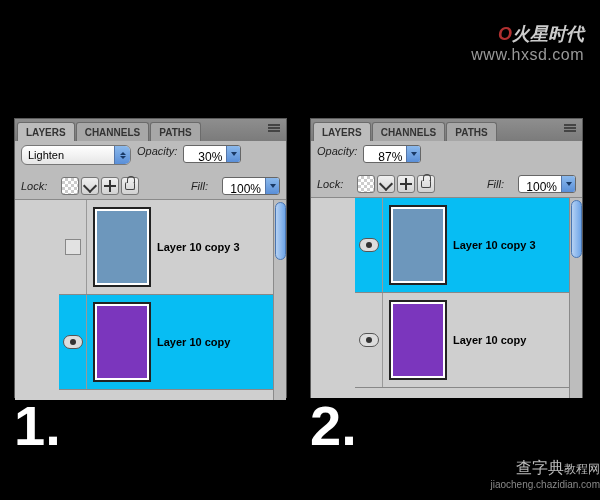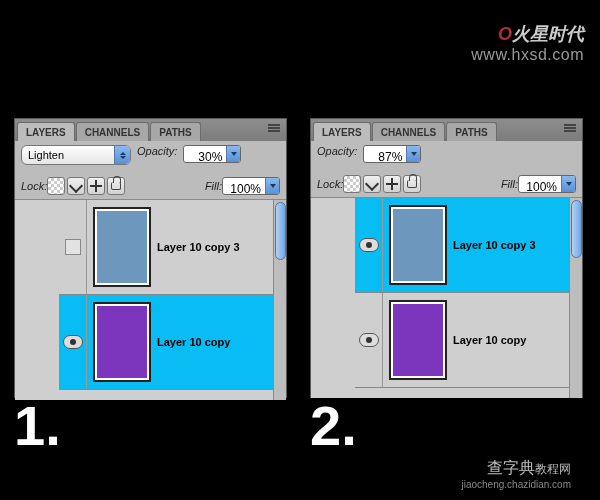--- a/index.html
+++ b/index.html
@@ -1,21 +1,21 @@
 <!DOCTYPE html>
 <html><head>
 <meta charset="utf-8">
 <style>
   * { box-sizing: border-box; margin: 0; padding: 0; }
   body { background: #000; width: 600px; height: 500px; position: relative; font-family: "Lucida Grande", Arial, sans-serif; font-size: 11px; overflow: hidden; }
   .watermark-top { position: absolute; top: 22px; right: 16px; color: #ccc; text-align: right; }
   .watermark-top .big { font-size: 18px; font-weight: bold; font-style: italic; }
   .watermark-top .big .o { color: #b03030; }
   .watermark-top .small { font-size: 16px; letter-spacing: 0.5px; color: #999; }
-  .watermark-bottom { position: absolute; bottom: 10px; right: 29px; color: #bbb; text-align: right; margin-left: 34px; }
+  .watermark-bottom { position: absolute; bottom: 10px; right: 0; color: #bbb; text-align: right; margin-left: 34px; }
   .watermark-bottom .cn { font-size: 16px; }
   .watermark-bottom .cn .suffix { font-size: 12px; }
   .watermark-bottom .url { font-size: 10px; color: #888; }
 
   .panel { position: absolute; width: 273px; background: #bcbcbc; border: 1px solid #5a5a5a; box-shadow: inset 0 0 0 1px #d8d8d8; }
   .panel.p1 { left: 14px; top: 118px; height: 280px; }
   .panel.p2 { left: 310px; top: 118px; height: 280px; }
 
   .tabs { display: flex; align-items: flex-end; height: 22px; background: linear-gradient(#8e8e8e,#7b7b7b); padding-left: 2px; position: relative; }
   .tab { padding: 4px 8px 3px; font-size: 10px; font-weight: bold; color: #333; background: #a7a7a7; margin-right: 1px; border: 1px solid #6b6b6b; border-bottom: none; border-radius: 3px 3px 0 0; cursor: pointer; }
@@ -30,21 +30,21 @@
   .select .val { flex: 1; padding: 3px 6px; font-size: 11px; }
   .select .caret { width: 16px; background: linear-gradient(#8bb9ec,#5a8fd8); border-left: 1px solid #5576a8; display: flex; flex-direction: column; align-items: center; justify-content: center; }
   .select .caret .up { width:0; height:0; border-left:3px solid transparent; border-right:3px solid transparent; border-bottom:3px solid #1a3a66; margin-bottom:1px; }
   .select .caret .dn { width:0; height:0; border-left:3px solid transparent; border-right:3px solid transparent; border-top:3px solid #1a3a66; }
   .lbl { color: #222; font-style: italic; }
   .pct { display: flex; height: 18px; background: #fff; border: 1px solid #666; border-radius: 3px; overflow: hidden; width: 58px; }
   .pct .v { flex:1; padding: 4px 4px; text-align:right; font-size: 12px; }
   .pct .arrow { width: 14px; background: linear-gradient(#8bb9ec,#5a8fd8); border-left:1px solid #5576a8; display:flex; align-items:center; justify-content:center; }
   .pct .arrow .tri { width:0;height:0;border-left:3px solid transparent;border-right:3px solid transparent;border-top:4px solid #1a3a66; }
 
-  .row2 { display:flex; align-items:center; gap:0; }
+  .row2 { display:flex; align-items:center; gap:14px; }
   .lock-icons { display:flex; gap:2px; }
   .ibox { width:18px; height:18px; border:1px solid #777; background:linear-gradient(#f0f0f0,#d2d2d2); border-radius:3px; display:flex; align-items:center; justify-content:center; font-size:10px; }
   .checker { background-image: linear-gradient(45deg,#ccc 25%,transparent 25%,transparent 75%,#ccc 75%), linear-gradient(45deg,#ccc 25%,#fff 25%,#fff 75%,#ccc 75%); background-size:6px 6px; background-position:0 0,3px 3px; }
   .move-icn { position:relative; width:12px; height:12px; }
   .move-icn::before, .move-icn::after { content:""; position:absolute; background:#333; }
   .move-icn::before { left:5px; top:0; width:2px; height:12px; }
   .move-icn::after { left:0; top:5px; width:12px; height:2px; }
   .lock-icn { width:10px; height:8px; border:1.5px solid #444; border-radius:2px; border-top:none; position:relative; }
   .lock-icn::before { content:""; position:absolute; top:-6px; left:1px; width:6px; height:6px; border:1.5px solid #444; border-bottom:none; border-radius:4px 4px 0 0; }
   .brush-icn { width:10px; height:10px; border-left:2px solid #333; border-bottom:2px solid #333; transform: rotate(-45deg); }

